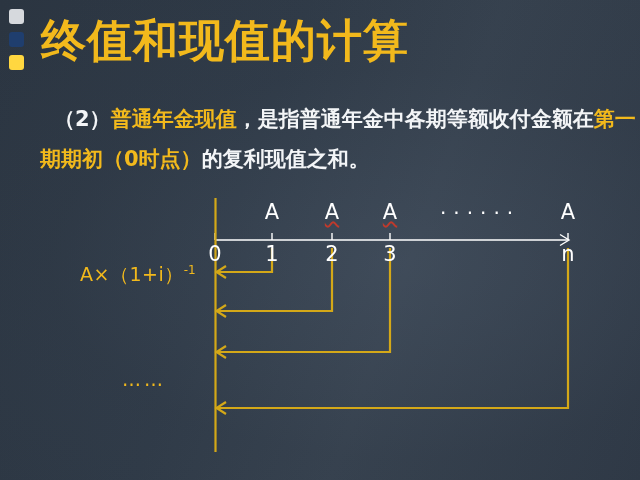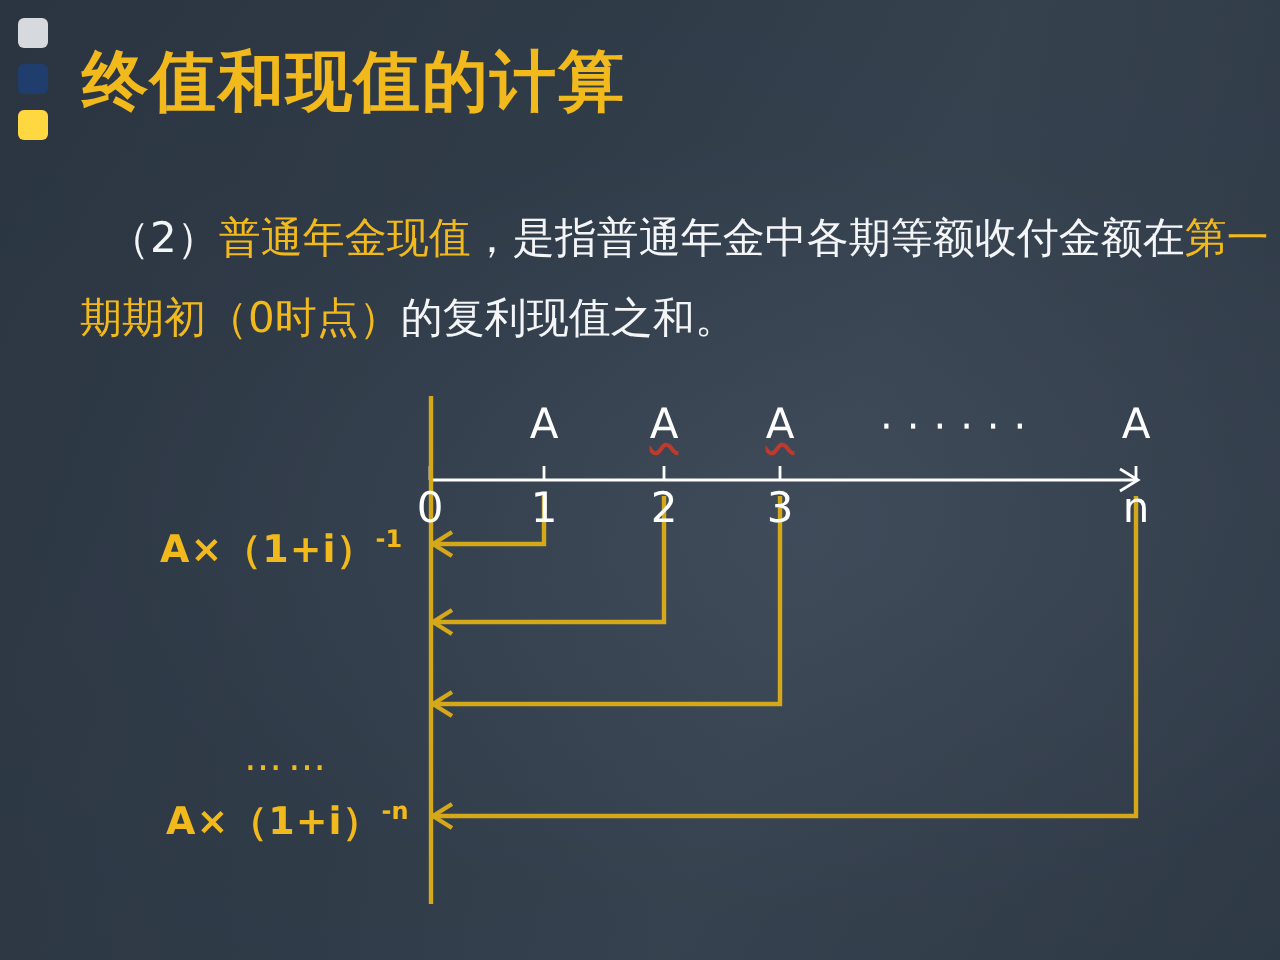--- a/index.html
+++ b/index.html
@@ -35,37 +35,38 @@
     width: 15px; height: 15px;
     border-radius: 3px;
   }
   #sq-gray  { top: 9px;  background: #d6d9dd; }
   #sq-blue  { top: 32px; background: #1f3e6e; }
   #sq-gold  { top: 55px; background: #ffd740; }
 
   #deck-title {
     position: absolute;
     left: 41px; top: 18px;
-    font-size: 33px;
+    font-size: 45px;
     line-height: 46px;
     font-weight: bold;
     color: #f2b91c;
     letter-spacing: 1px;
     white-space: nowrap;
   }
 
   
   #body-text {
     position: absolute;
     left: 40px; top: 99px;
     width: 600px;
     font-size: 21px;
     line-height: 40px;
     color: #f3f5f7;
     letter-spacing: 0px;
+    font-weight: bold;
   }
   #body-text .hl { color: #f2b91c; }
   #body-text .indent { display: inline-block; width: 14px; }
 
   
   #diagram {
     position: absolute;
     left: 0; top: 0;
     width: 640px; height: 480px;
   }
@@ -90,21 +91,20 @@
     text-decoration-thickness: 1.5px;
     text-underline-offset: 2px;
   }
 
   .formula {
     position: absolute;
     font-size: 19px;
     color: #f2b91c;
     white-space: nowrap;
     letter-spacing: 0.5px;
-    font-weight: bold;
   }
   .formula .exp {
     font-size: 12px;
     vertical-align: super;
     letter-spacing: 0;
   }
   #formula-ellipsis {
     position: absolute;
     font-size: 19px;
     color: #f2b91c;
@@ -184,18 +184,15 @@
     <div class="tl-label" style="left:205px; top:242px; width:20px;">0</div>
     <div class="tl-label" style="left:262px; top:242px; width:20px;">1</div>
     <div class="tl-label" style="left:322px; top:242px; width:20px;">2</div>
     <div class="tl-label" style="left:380px; top:242px; width:20px;">3</div>
     <div class="tl-label" style="left:558px; top:242px; width:20px;">n</div>
 
     <div class="formula" style="left:80px; top:262px;">
       <span>A×（1+i）</span><span class="exp">-1</span>
     </div>
     <div id="formula-ellipsis" style="left:122px; top:368px;">……</div>
-    <div class="formula" style="left:83px; top:398px;">
-      <span>A×（1+i）</span><span class="exp">-n</span>
-    </div>
 
   </div>
 </div>
 
 </body></html>

